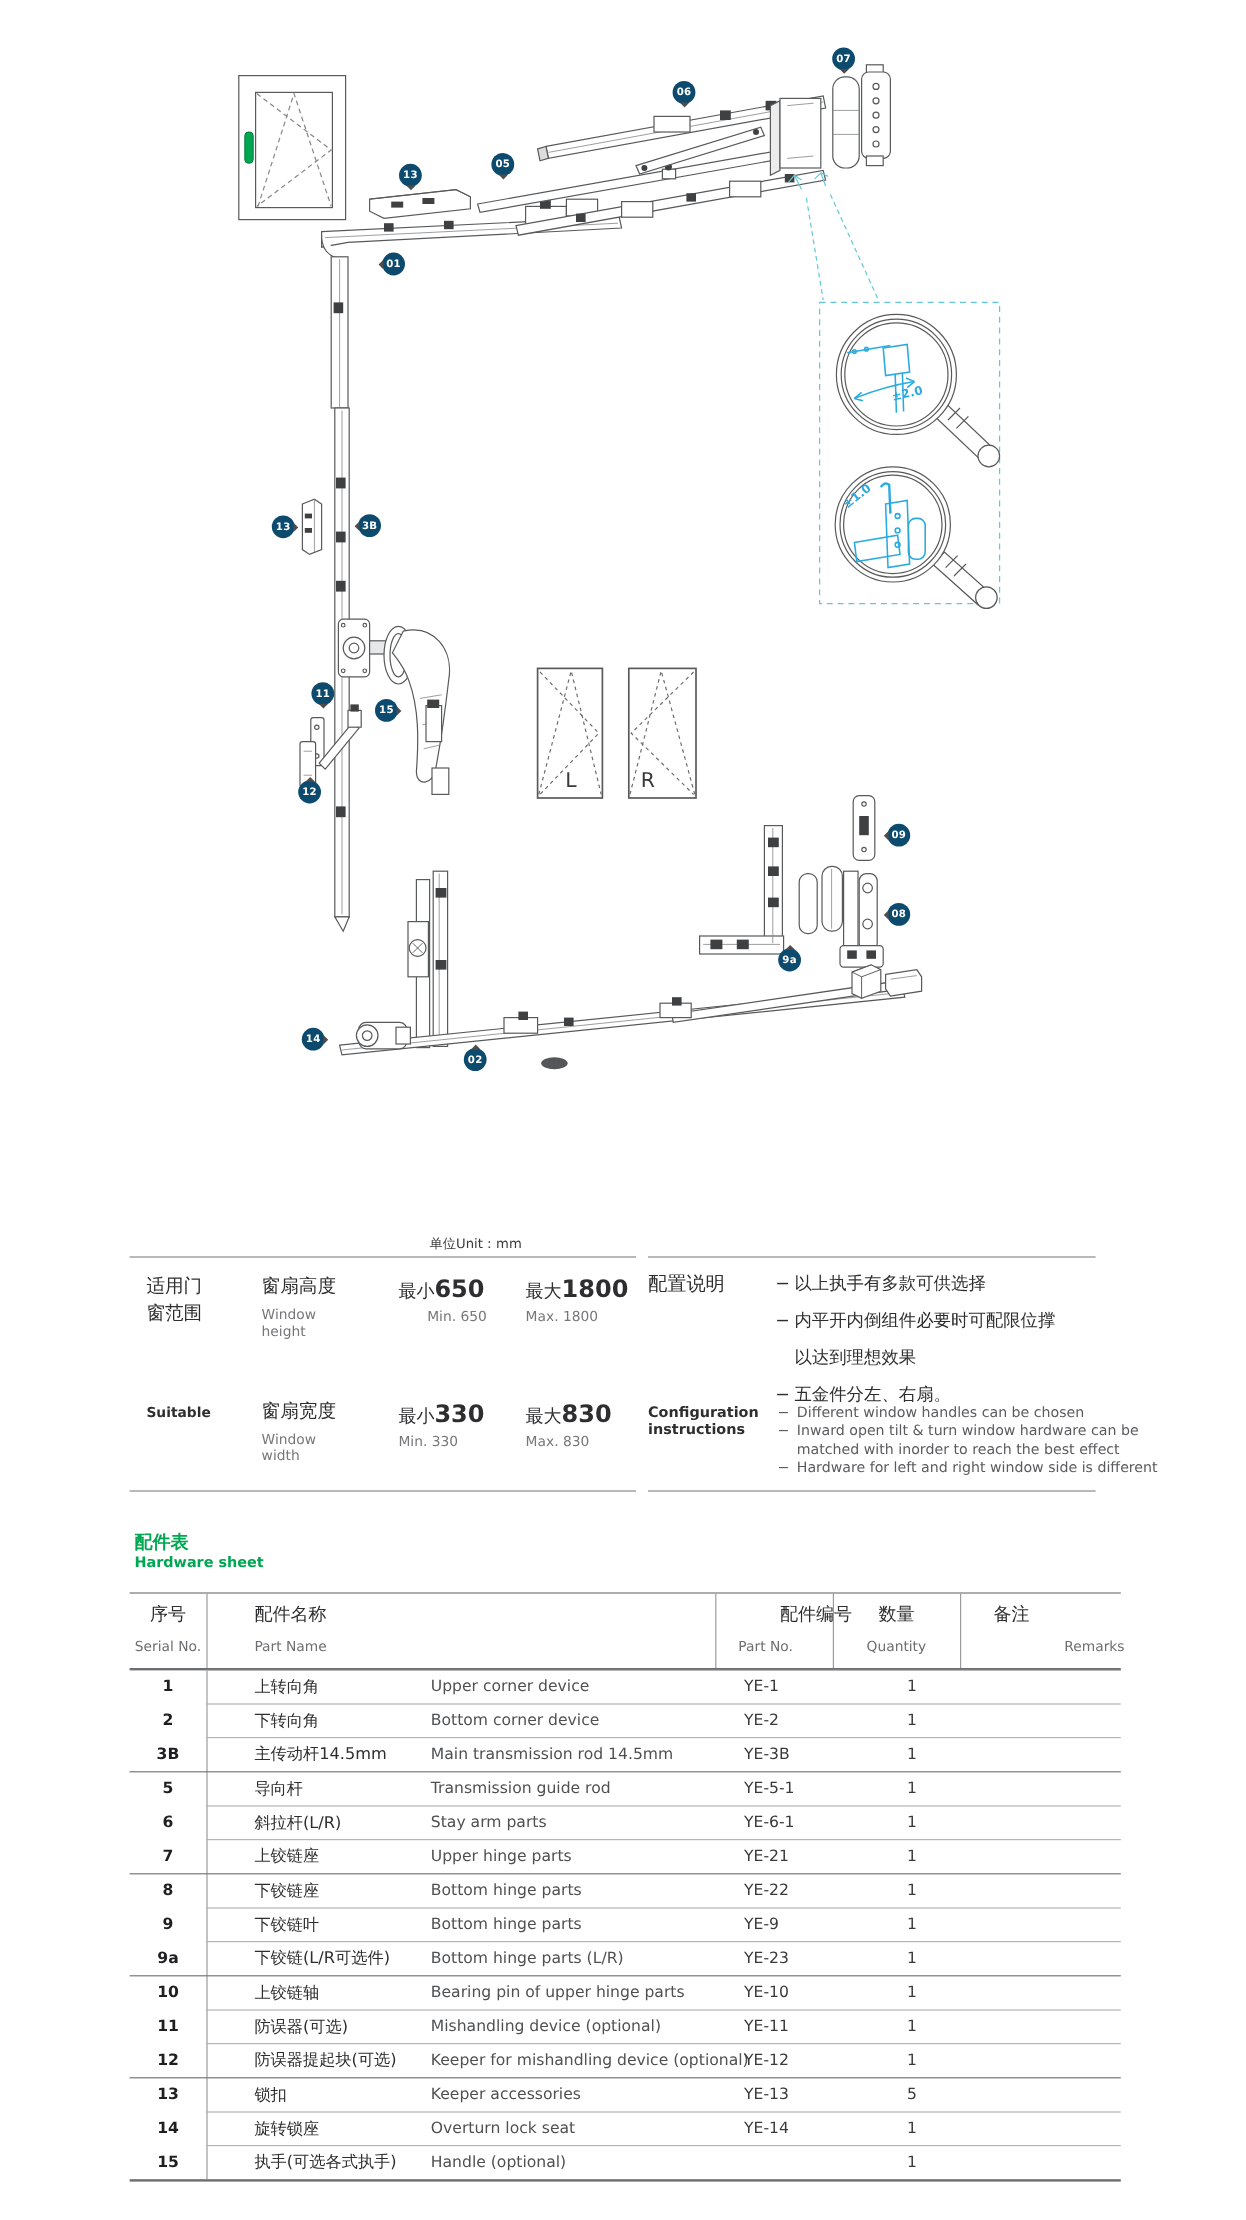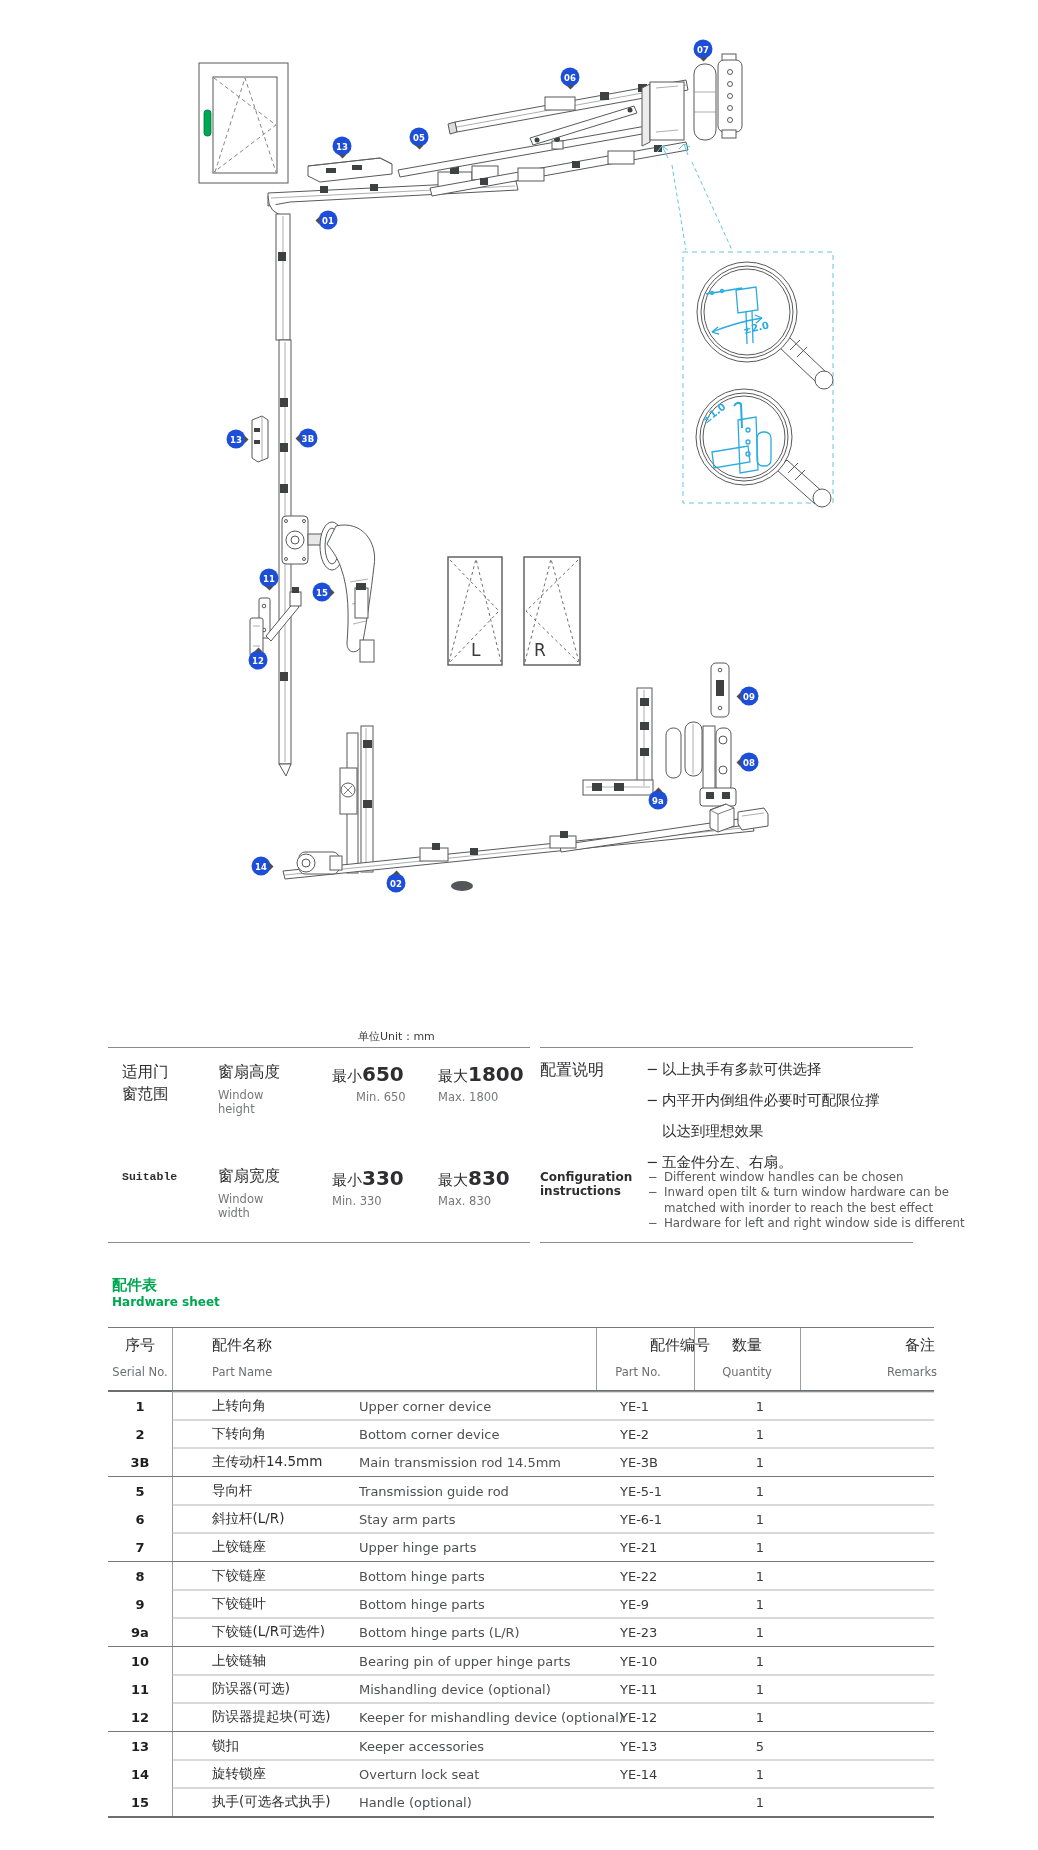--- a/index.html
+++ b/index.html
@@ -7,40 +7,40 @@
     width:1038px;height:1850px;position:relative;background:#ffffff;
     font-family:"DejaVu Sans","Liberation Sans",sans-serif;color:#2e2e30;
     overflow:hidden;
   }
   .abs{position:absolute;}
   svg text{font-family:"DejaVu Sans","Liberation Sans",sans-serif;}
 
   
   .callout{
     position:absolute;width:19px;height:19px;border-radius:50%;
-    background:#1d4ed8;color:#fff;font-size:8.5px;font-weight:bold;
+    background:#0c4a6e;color:#fff;font-size:8.5px;font-weight:bold;
     display:flex;align-items:center;justify-content:center;
     transform:translate(-50%,-50%);z-index:5;letter-spacing:.2px;
   }
   .callout::after{content:"";position:absolute;width:0;height:0;border:4px solid transparent;}
   .callout.tail-down::after{border-top-color:#4d4d4f;bottom:-7px;}
   .callout.tail-up::after{border-bottom-color:#4d4d4f;top:-7px;}
   .callout.tail-left::after{border-right-color:#4d4d4f;left:-7px;}
   .callout.tail-right::after{border-left-color:#4d4d4f;right:-7px;}
 
   
   .unit-label{left:358px;top:1029px;font-size:11px;color:#3a3a3c;}
 
   
   .rule{position:absolute;height:0;border-top:1px solid #8a8b8e;}
   .spec-cn{font-size:15.5px;color:#2e2e30;}
   .spec-en{font-size:11.5px;color:#76777a;line-height:14px;}
   .spec-num{font-size:20px;font-weight:600;}
   .spec-min-label{font-size:15px;}
-  .suitable{font-size:11.5px;font-weight:bold;color:#2e2e30;font-family:Liberation Mono, monospace;}
+  .suitable{font-size:11.5px;font-weight:bold;color:#2e2e30;}
 
   .cfg-title-cn{font-size:16px;color:#2e2e30;text-align:center;}
   .cfg-title-en{font-size:12px;font-weight:bold;color:#2e2e30;line-height:14px;}
   .bline{position:absolute;left:0;top:0;white-space:nowrap;}
   .bline .dash{display:inline-block;width:16px;}
   .bullets-cn .bline{font-size:14.5px;color:#2e2e30;}
   .bullets-en .bline{font-size:11.8px;color:#5a5b5e;}
 
   
   .hw-title-cn{left:112px;top:1276px;font-size:15px;font-weight:bold;color:#00a651;}
@@ -397,21 +397,21 @@
 <div class="htable">
   <div class="thead">
     <span class="h-cn" style="left:0;width:64px;text-align:center;">序号</span>
     <span class="h-en" style="left:0;width:64px;text-align:center;">Serial No.</span>
     <span class="h-cn" style="left:104px;">配件名称</span>
     <span class="h-en" style="left:104px;">Part Name</span>
     <span class="h-cn" style="left:458px;width:144px;text-align:right;">配件编号</span>
     <span class="h-en" style="left:458px;width:144px;text-align:center;">Part No.</span>
     <span class="h-cn" style="left:586px;width:106px;text-align:center;">数量</span>
     <span class="h-en" style="left:586px;width:106px;text-align:center;">Quantity</span>
-    <span class="h-cn" style="left:693px;width:134px;text-align:right;">备注</span>
+    <span class="h-cn" style="left:668px;width:134px;text-align:center;">备注</span>
     <span class="h-en" style="left:692px;width:134px;text-align:center;padding-left:45px;">Remarks</span>
     <span class="vline" style="left:64px;top:0;height:62px;"></span>
     <span class="vline" style="left:488px;top:0;height:62px;"></span>
     <span class="vline" style="left:586px;top:0;height:62px;"></span>
     <span class="vline" style="left:692px;top:0;height:62px;"></span>
   </div>
   <div class="tbody" id="table-body">
     <div class="serial-divider"></div>
   <div class="trow">
         <span class="rline"></span>

